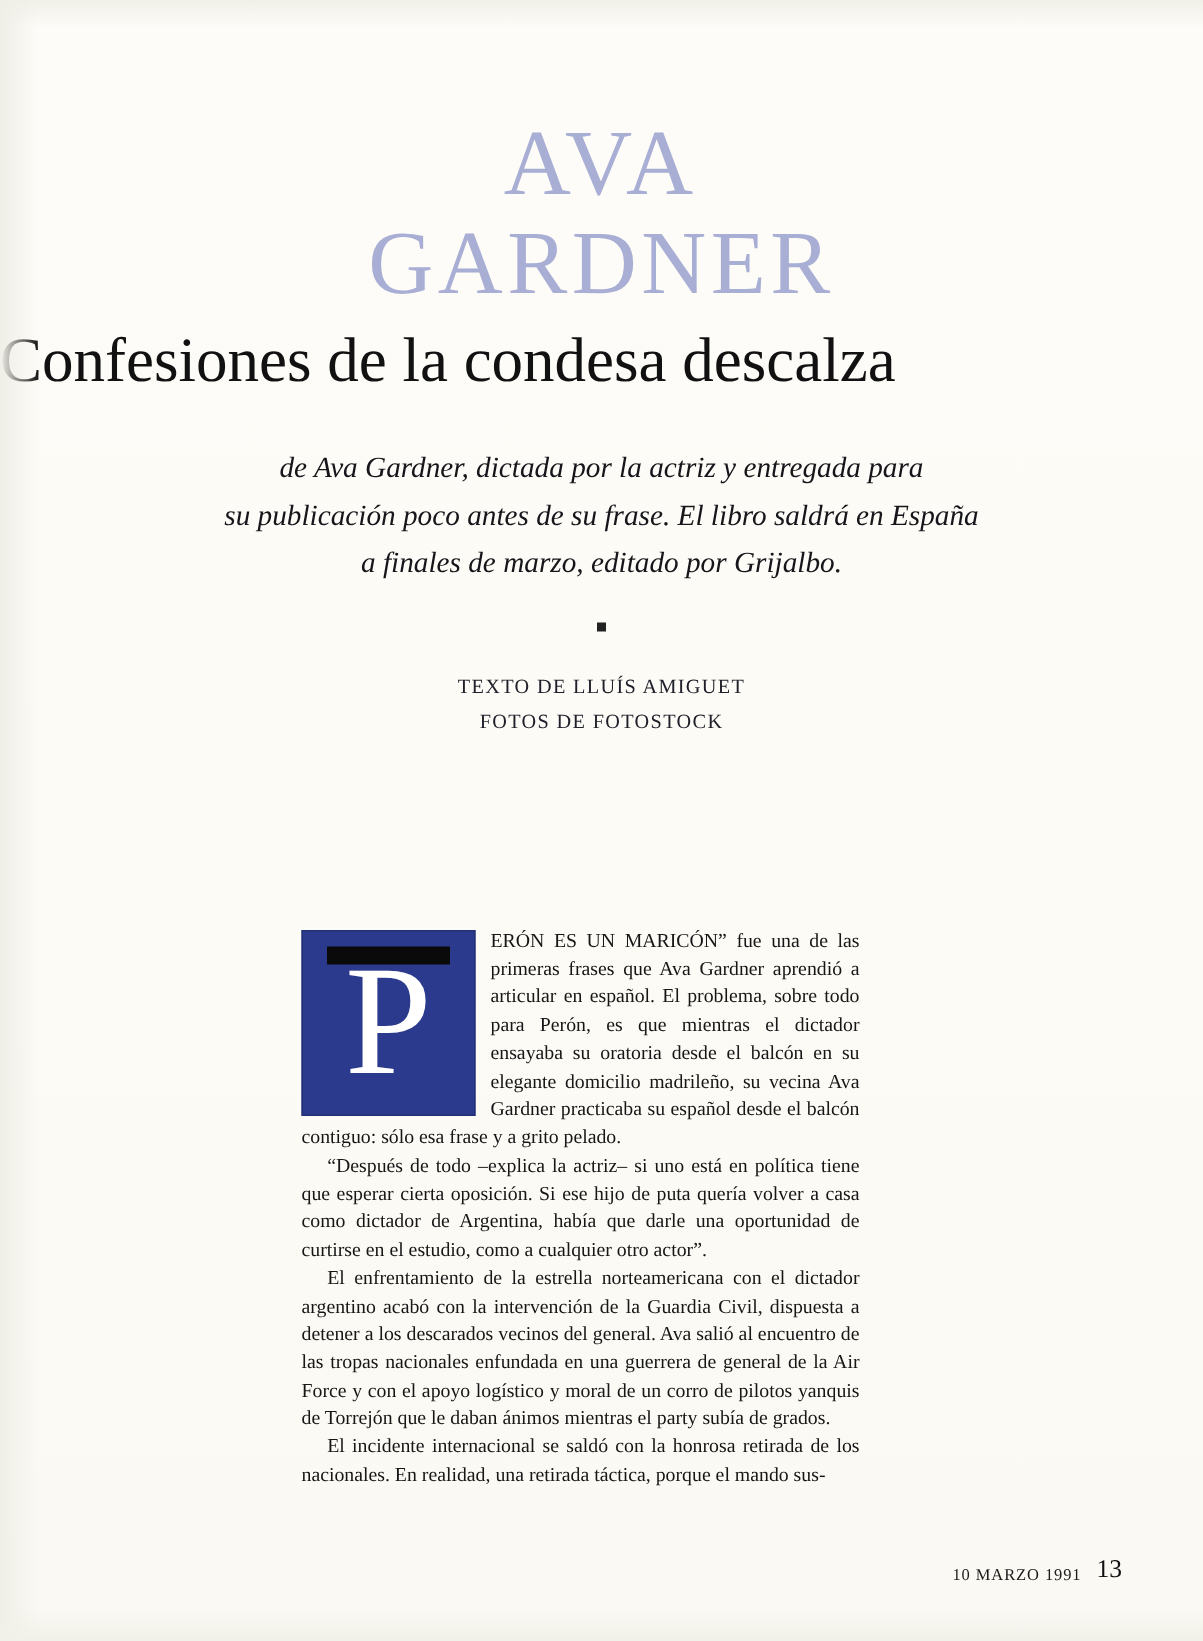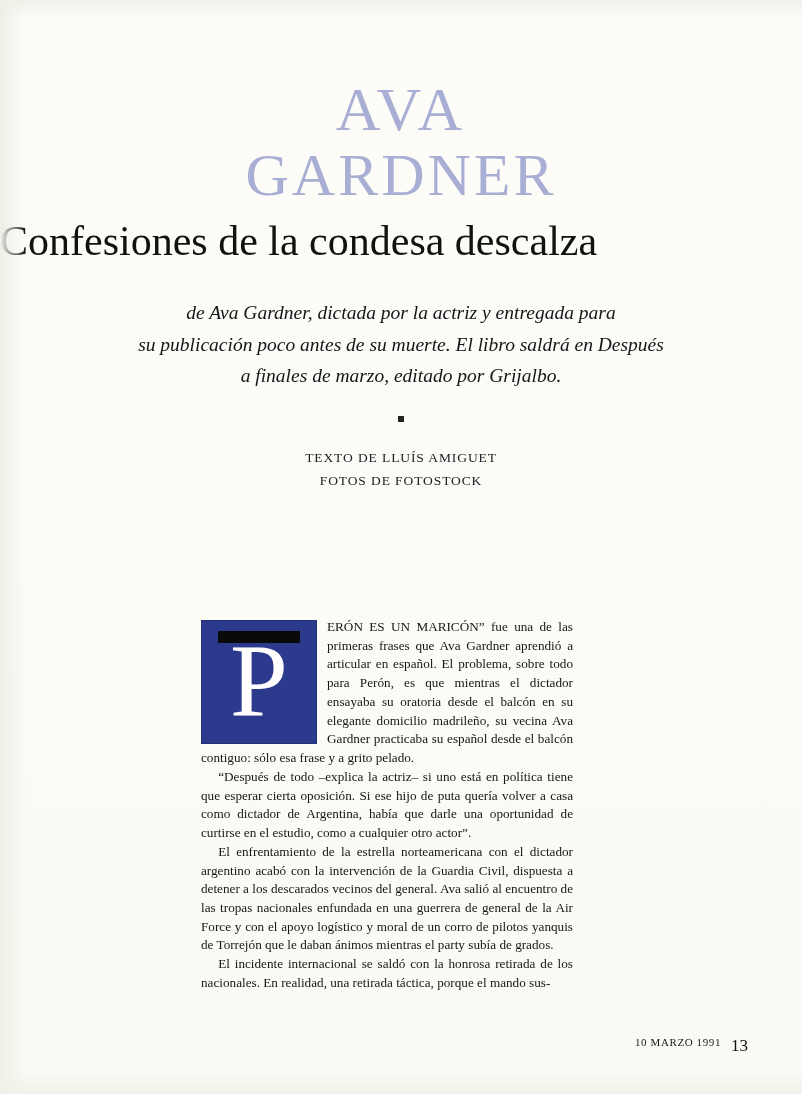--- a/index.html
+++ b/index.html
@@ -132,21 +132,21 @@
   }
   .article p { margin: 0; text-indent: 1.3em; }
   .article p.first { text-indent: 0; }
 
   
   .footer {
     position: absolute;
     right: 54px;
     bottom: 38px;
     display: flex;
-    align-items: flex-start;
+    align-items: flex-end;
     gap: 10px;
   }
   .footer .issue {
     font-size: 11px;
     letter-spacing: 0.6px;
     color: #1b1b1b;
     font-variant: small-caps;
   }
   .footer .pageno {
     font-size: 17px;
@@ -183,21 +183,21 @@
 
   <div class="masthead">
     <div class="masthead-line1">AVA</div>
     <div class="masthead-line2">GARDNER</div>
   </div>
 
   <div class="headline">Confesiones de la condesa descalza</div>
 
   <div class="standfirst">
     <div>de Ava Gardner, dictada por la actriz y entregada para</div>
-    <div>su publicación poco antes de su muerte. El libro saldrá en Después</div>
+    <div>su publicación poco antes de su frase. El libro saldrá en España</div>
     <div>a finales de marzo, editado por Grijalbo.</div>
   </div>
 
   <div class="dot-sep"><span></span></div>
 
   <div class="credits">
     <div>TEXTO DE LLUÍS AMIGUET</div>
     <div>FOTOS DE FOTOSTOCK</div>
   </div>
 

